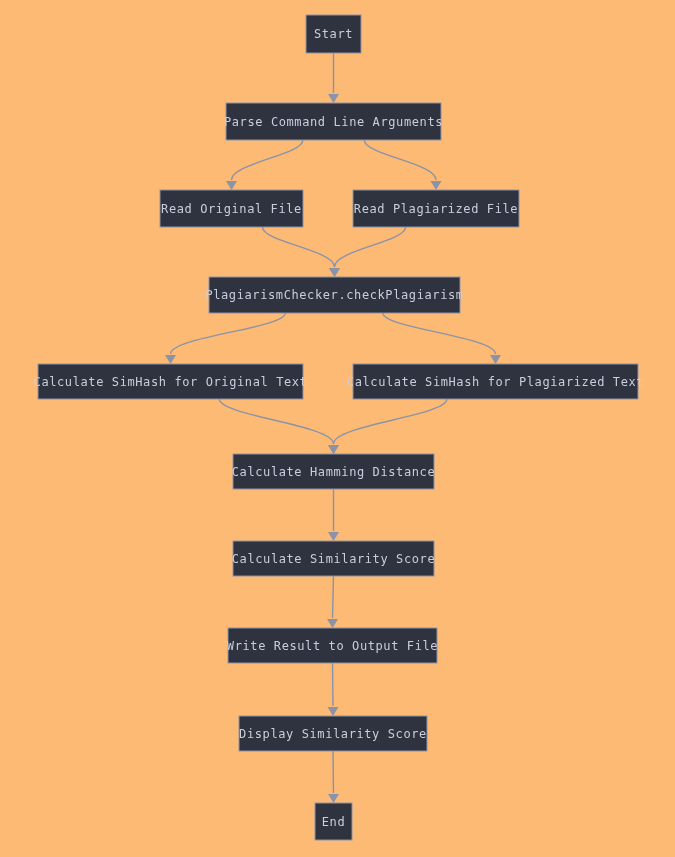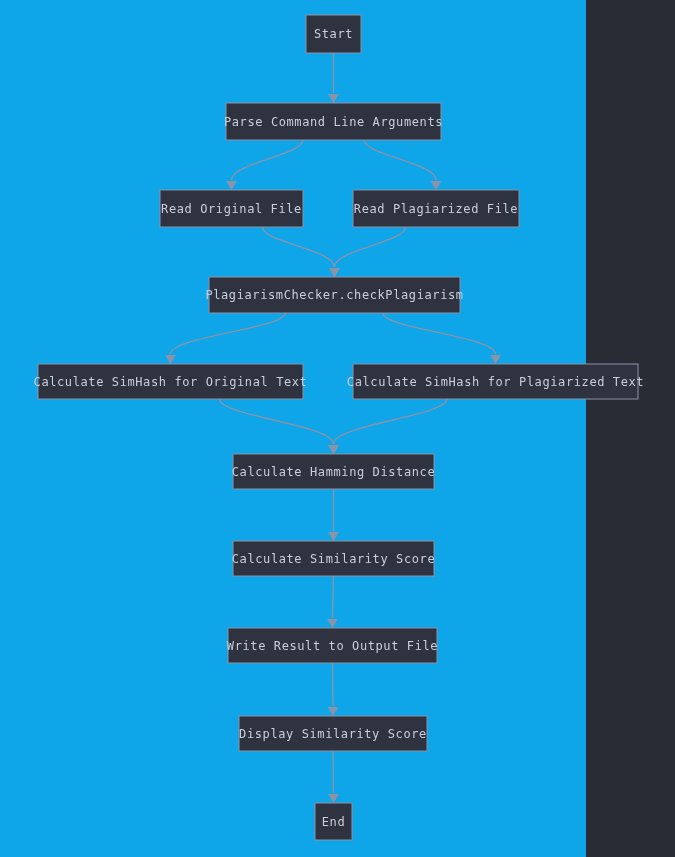--- a/index.html
+++ b/index.html
@@ -8,23 +8,23 @@
     background: #282c35;
   }
   body {
     width: 675px;
     height: 857px;
     overflow: hidden;
     font-family: "DejaVu Sans Mono", "Liberation Mono", monospace;
   }
   #flowchart-root {
     position: relative;
-    width: 586px;
+    width: 675px;
     height: 857px;
-    background: #0ea5e9;
+    background: #fdba74;
   }
   svg#flow-svg {
     position: absolute;
     left: 0;
     top: 0;
     width: 675px;
     height: 857px;
     display: block;
   }
   .node-rect {

